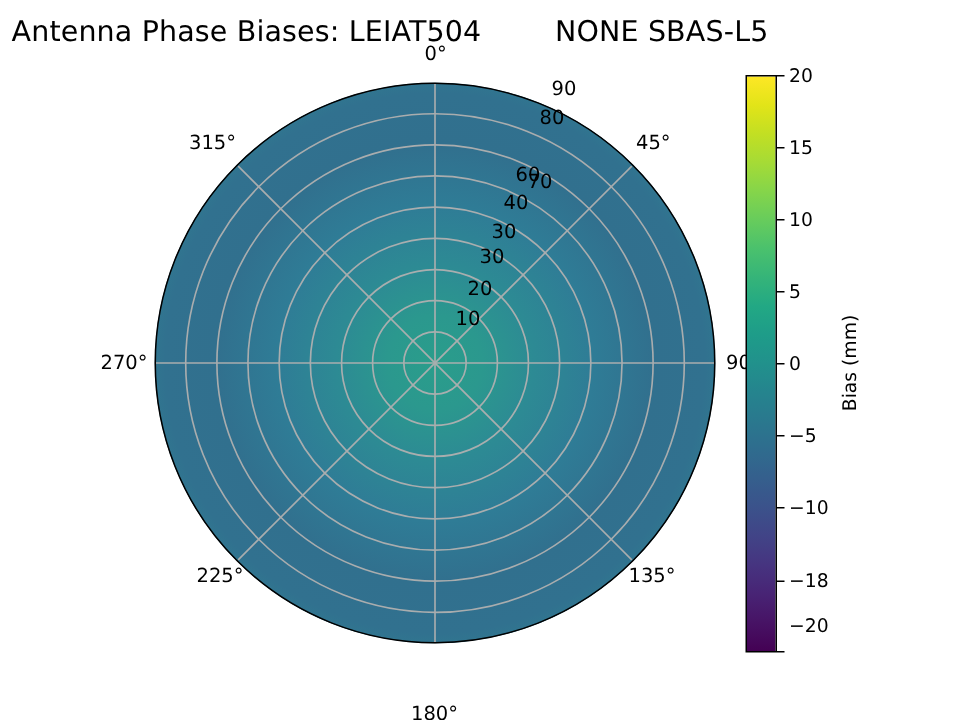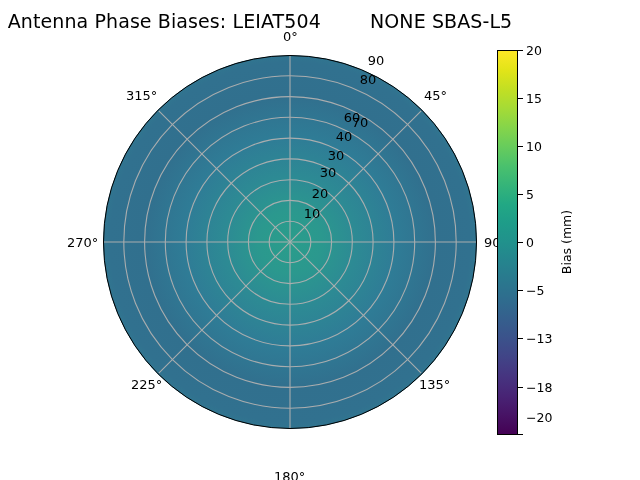--- a/index.html
+++ b/index.html
@@ -192,18 +192,18 @@
   <div class="cb-tick" style="top:288px;"></div>
   <div class="cb-tick" style="top:337px;"></div>
   <div class="cb-tick" style="top:384px;"></div>
 
   <div class="cb-ticklabel" style="top:0px;">20</div>
   <div class="cb-ticklabel" style="top:48px;">15</div>
   <div class="cb-ticklabel" style="top:96px;">10</div>
   <div class="cb-ticklabel" style="top:144px;">5</div>
   <div class="cb-ticklabel" style="top:192px;">0</div>
   <div class="cb-ticklabel" style="top:240px;">−5</div>
-  <div class="cb-ticklabel" style="top:288px;">−13</div>
+  <div class="cb-ticklabel" style="top:288px;">−10</div>
   <div class="cb-ticklabel" style="top:337px;">−18</div>
   <div class="cb-ticklabel" style="top:367px;">−20</div>
 </div>
 
 <div id="colorbar-label">Bias (mm)</div>
 
 </body></html>

